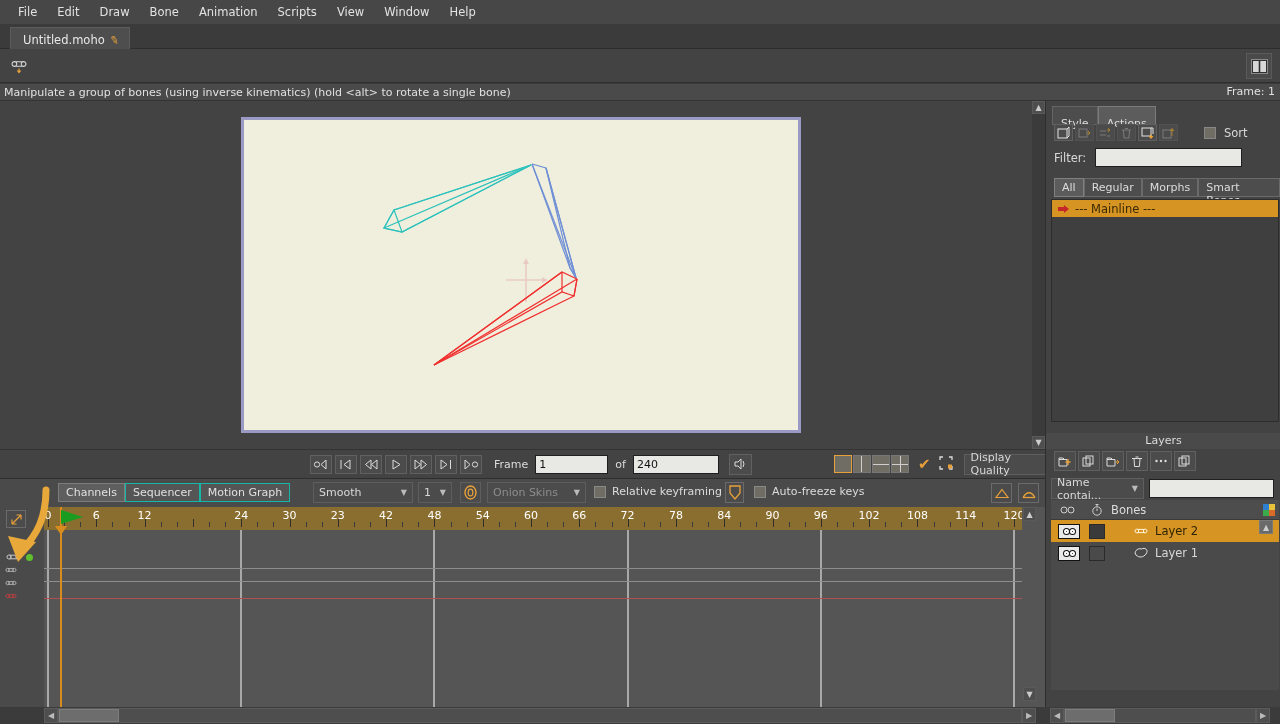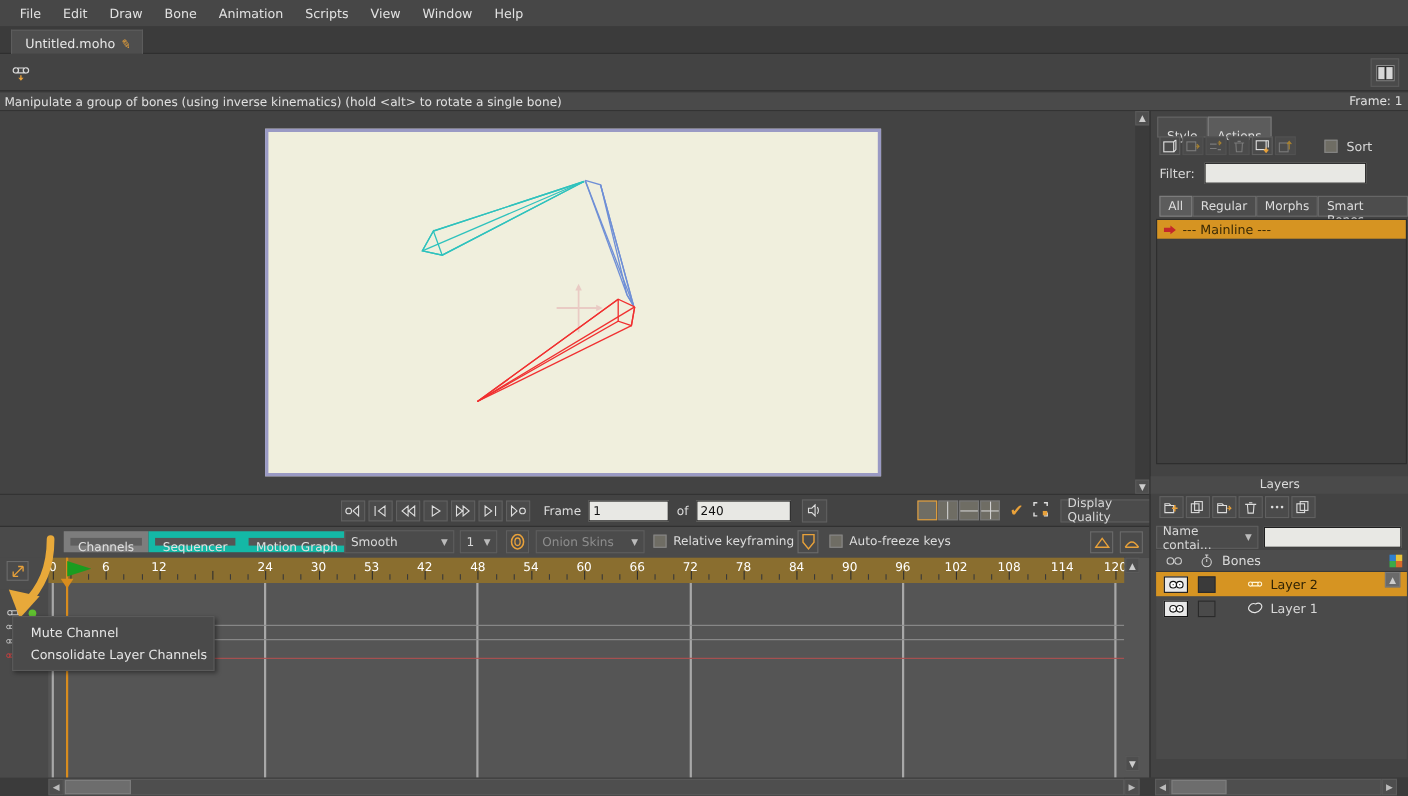--- a/index.html
+++ b/index.html
@@ -54,21 +54,21 @@
      padding:1px 3px; height:19px; font-family:"DejaVu Sans", sans-serif; }
   .lbl { color:#dcdcdc; font-size:11px; }
   .splitbtn { width:18px; height:18px; border:1px solid #777; background:#6f6d64; }
   .splitbtn.sel { border:1px solid #e8a13a; }
   .ddown { height:21px; background:#4b4b4b; border:1px solid #5e5e5e; display:flex; align-items:center;
      justify-content:space-between; padding:0 5px; color:#d8d8d8; font-size:11px; }
   .ddown .arw { font-size:8px; color:#bbb; margin-left:8px; }
 
   
   .tltoolbar { position:absolute; left:0; top:479px; width:1045px; height:28px; background:#4a4a4a; }
-  .tltab { height:19px; background:#555; border:6px solid #14b8a6; padding:2px 7px 0 7px;
+  .tltab { height:19px; background:#555; border:1px solid #14b8a6; padding:2px 7px 0 7px;
      font-size:11px; color:#e0e0e0; }
   .tltab.sel { background:#5e5e5e; border-color:#7d7d7d; }
   .chk { width:12px; height:12px; background:#6f6d64; border:1px solid #878787; display:inline-block; }
 
   
   .tlwrap { position:absolute; left:0; top:507px; width:1045px; height:200px; background:#555; }
   .chancol { position:absolute; left:0; top:0; width:44px; height:200px; background:#4a4a4a; }
   .ruler { position:absolute; left:44px; top:0; width:978px; height:23px; background:#8a6e2f; overflow:hidden; }
   .rulertick { position:absolute; top:15px; width:1px; height:5px; background:#3a3a3a; }
   .rulertickM { position:absolute; top:12px; width:1px; height:8px; background:#2f2f2f; }
@@ -445,21 +445,21 @@
         <div class="rulertickM" style="left: 921.7px;"></div>
         <div class="rulertick" style="left: 937.8px;"></div>
         <div class="rulertick" style="left: 953.9px;"></div>
         <div class="rulertickM" style="left: 970px;"></div>
         <div class="rulernum" style="left: 4px;">0</div>
         <div class="rulernum" style="left: 52.3px;">6</div>
         <div class="rulernum" style="left: 100.6px;">12</div>
         <div class="rulernum" style="left: 138px; margin-top: 41px;">18</div>
         <div class="rulernum" style="left: 197.2px;">24</div>
         <div class="rulernum" style="left: 245.5px;">30</div>
-        <div class="rulernum" style="left: 293.8px;">53</div>
+        <div class="rulernum" style="left: 293.8px;">23</div>
         <div class="rulernum" style="left: 342.1px;">42</div>
         <div class="rulernum" style="left: 390.4px;">48</div>
         <div class="rulernum" style="left: 438.7px;">54</div>
         <div class="rulernum" style="left: 487px;">60</div>
         <div class="rulernum" style="left: 535.3px;">66</div>
         <div class="rulernum" style="left: 583.6px;">72</div>
         <div class="rulernum" style="left: 631.9px;">78</div>
         <div class="rulernum" style="left: 680.2px;">84</div>
         <div class="rulernum" style="left: 728.5px;">90</div>
         <div class="rulernum" style="left: 776.8px;">96</div>
@@ -511,24 +511,20 @@
 
     <div class="vsb" style="left:1023px;top:0px;width:13px;height:14px;">▲</div>
     <div class="vsb" style="left:1023px;top:180px;width:13px;height:14px;">▼</div>
   </div>
 
   <svg class="annotarrow" viewBox="0 0 58 86">
     <path d="M44,4 C44,30 36,48 20,64" stroke="#e8a93a" stroke-width="7" fill="none" stroke-linecap="round"></path>
     <path d="M6,50 L16,76 L34,56 Z" fill="#e8a93a"></path>
   </svg>
 
-  <div class="ctxmenu">
-    <div class="ctxitem">Mute Channel</div>
-    <div class="ctxitem">Consolidate Layer Channels</div>
-  </div>
 
   <div class="rpanel">
 
     <div style="position:absolute;left:6px;top:5px;display:flex;">
       <div class="ptab">Style</div>
       <div class="ptab sel">Actions</div>
     </div>
 
     <div style="position:absolute;left:8px;top:23px;display:flex;gap:2px;align-items:center;">
       <div class="iconbtn">

